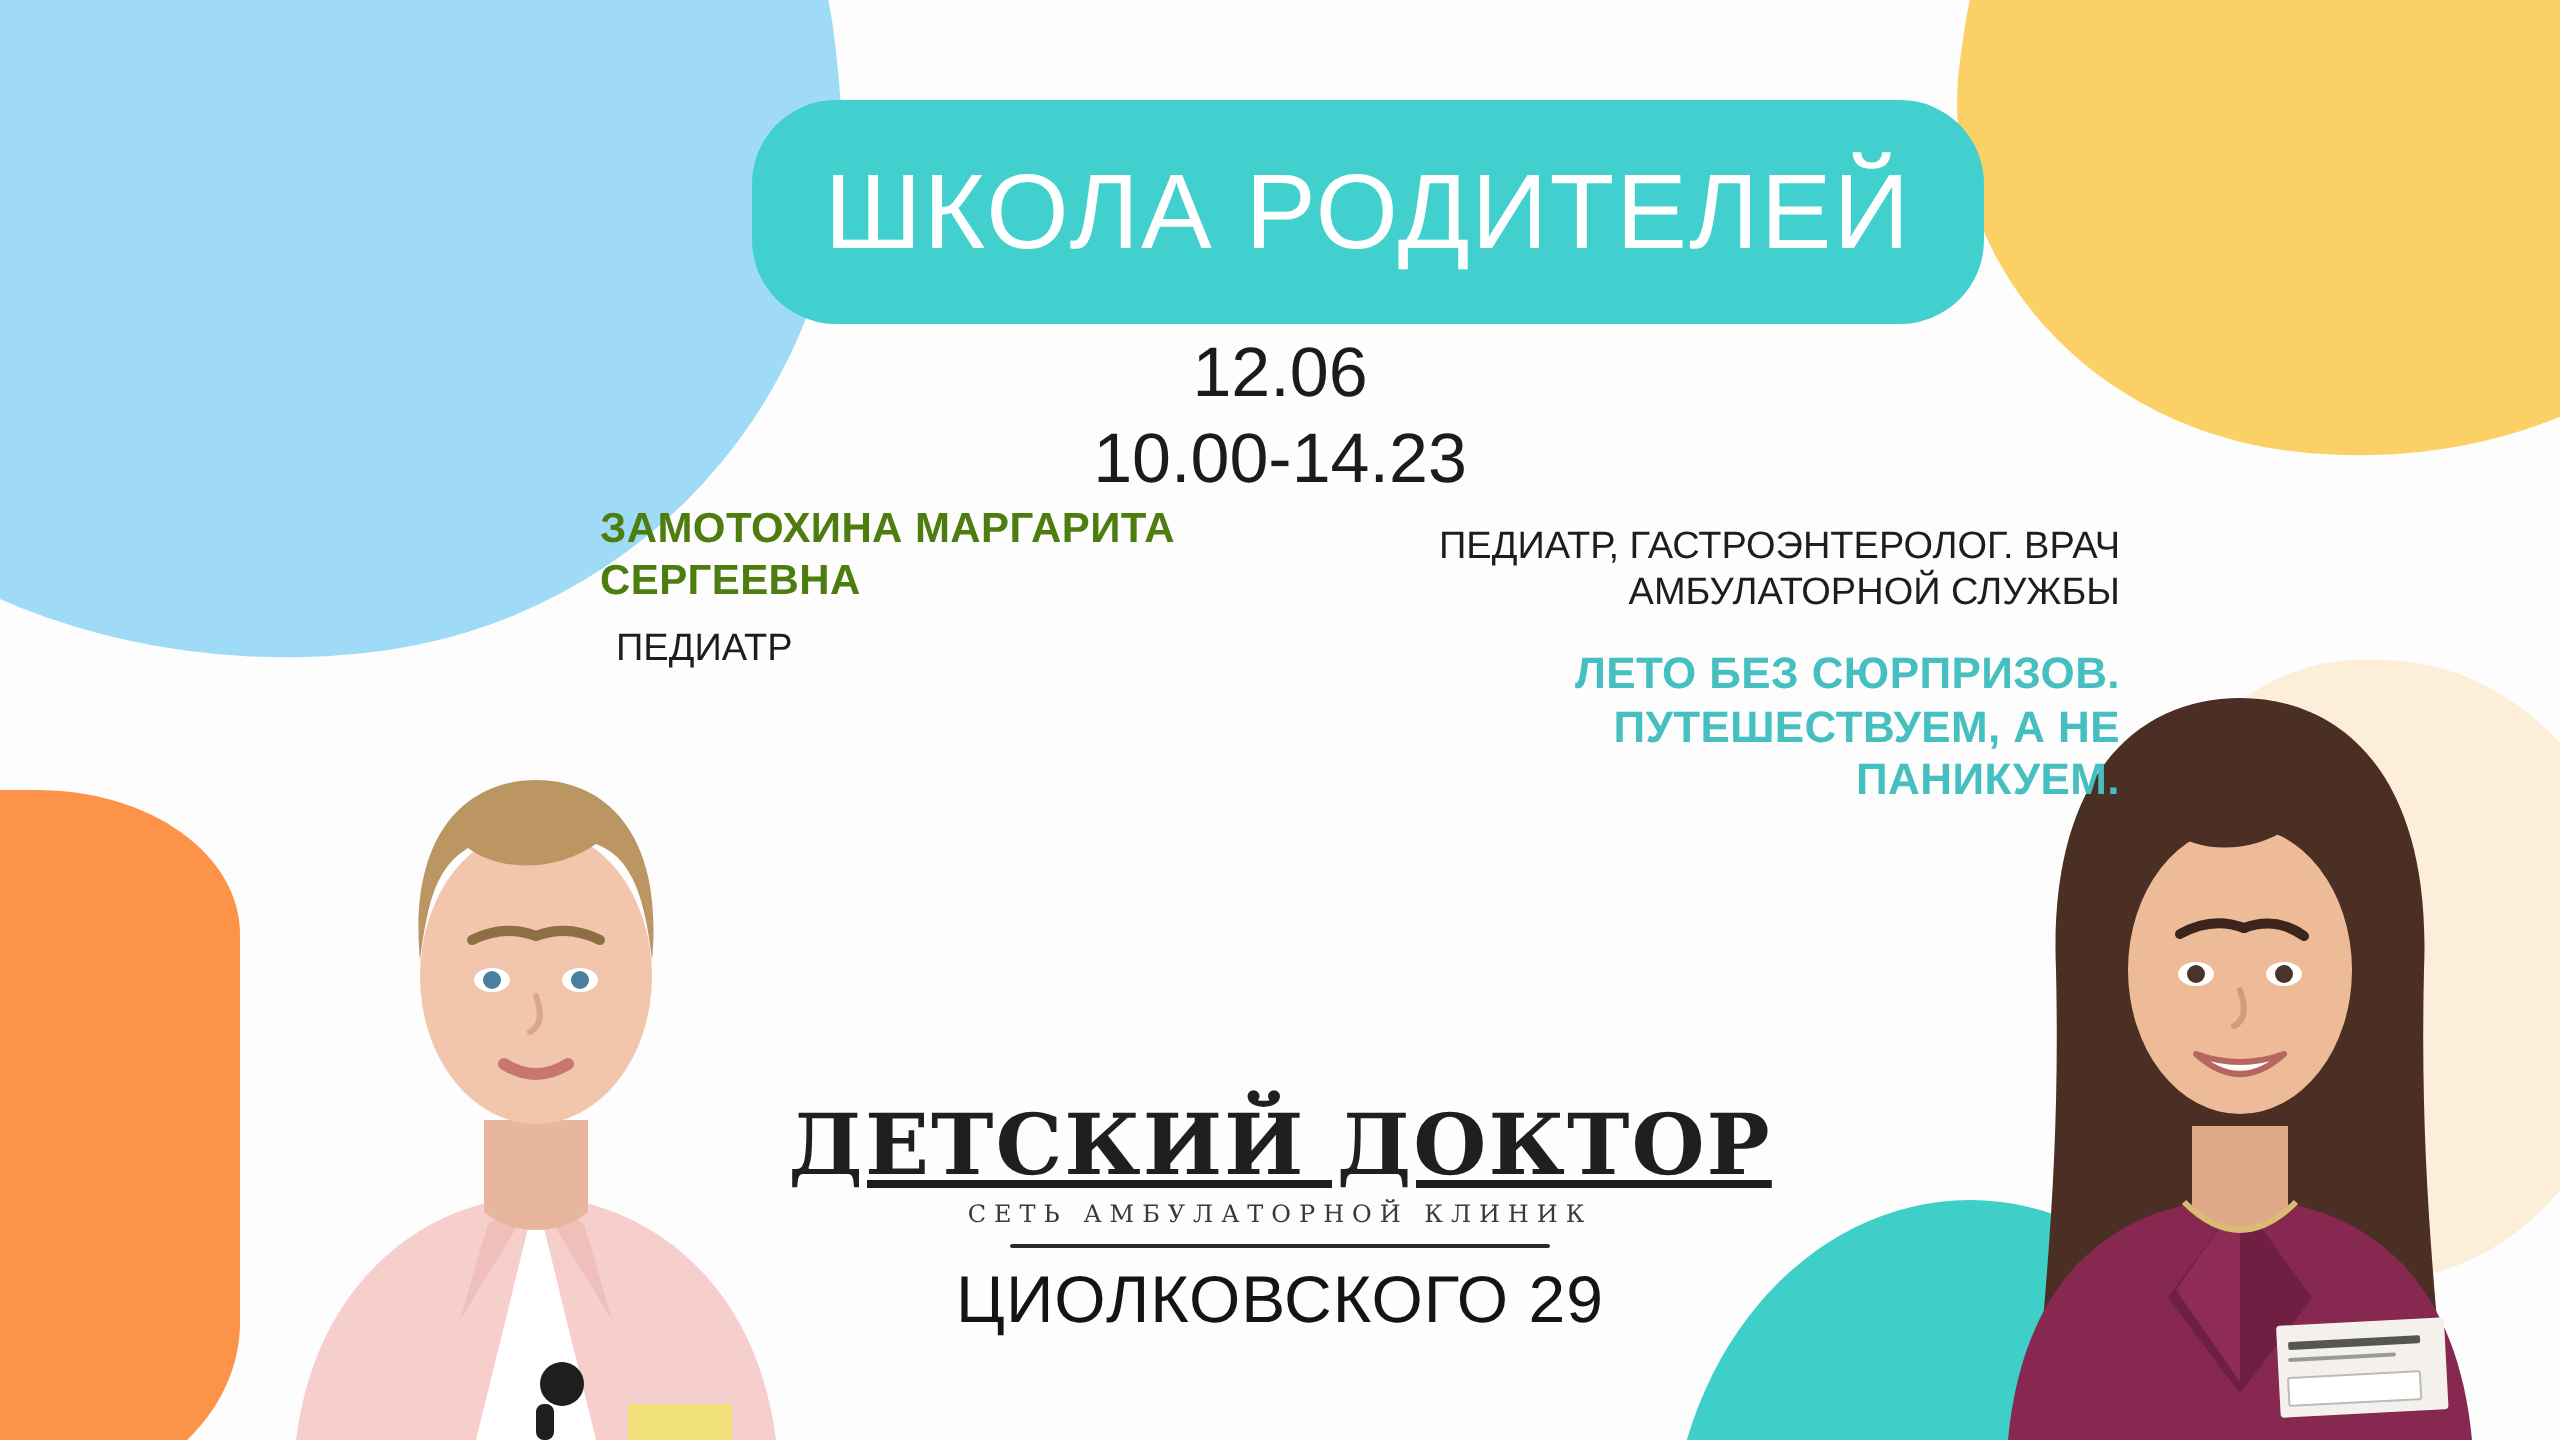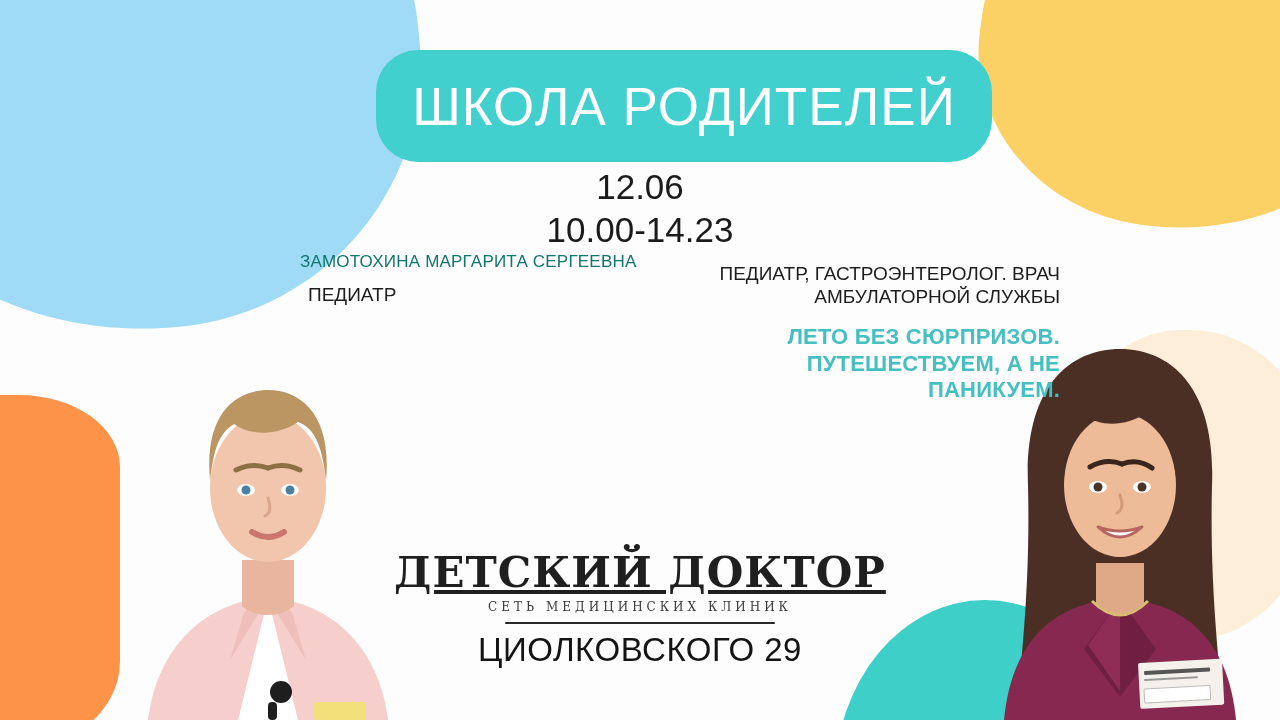--- a/index.html
+++ b/index.html
@@ -91,23 +91,23 @@
   #photo-left  { left: 118px;  bottom: 0; width: 300px; height: 400px; }
   #photo-right { right: 20px;  bottom: 0; width: 280px; height: 415px; }
 
   
   .speaker { position: absolute; z-index: 7; }
 
   #speaker-left  { left: 300px; top: 252px; width: 400px; text-align: left; }
   #speaker-right { left: 700px; top: 252px; width: 360px; text-align: right; }
 
   .sp-name {
-    color: #0f766e;
-    font-weight: normal;
-    font-size: 17px;
+    color: #4d7c0f;
+    font-weight: bold;
+    font-size: 21px;
     line-height: 1.22;
     letter-spacing: 0.2px;
   }
   .sp-role {
     color: #1d1d1d;
     font-size: 19px;
     line-height: 1.22;
     font-weight: 400;
     margin-top: 10px;
   }
@@ -265,18 +265,18 @@
     <div class="sp-role">ПЕДИАТР</div>
   </div>
 
   <div class="speaker" id="speaker-right">
     <div class="sp-role">ПЕДИАТР, ГАСТРОЭНТЕРОЛОГ. ВРАЧ АМБУЛАТОРНОЙ СЛУЖБЫ</div>
     <div class="sp-topic">ЛЕТО БЕЗ СЮРПРИЗОВ. ПУТЕШЕСТВУЕМ, А НЕ ПАНИКУЕМ.</div>
   </div>
 
   <div id="logo-block">
     <div id="logo-wordmark">ДЕТСКИЙ ДОКТОР</div>
-    <div id="logo-tagline">СЕТЬ МЕДИЦИНСКИХ КЛИНИК</div>
+    <div id="logo-tagline">СЕТЬ АМБУЛАТОРНОЙ КЛИНИК</div>
     <div id="logo-rule"></div>
     <div id="logo-address">ЦИОЛКОВСКОГО 29</div>
   </div>
 
 </div>
 
 </body></html>

